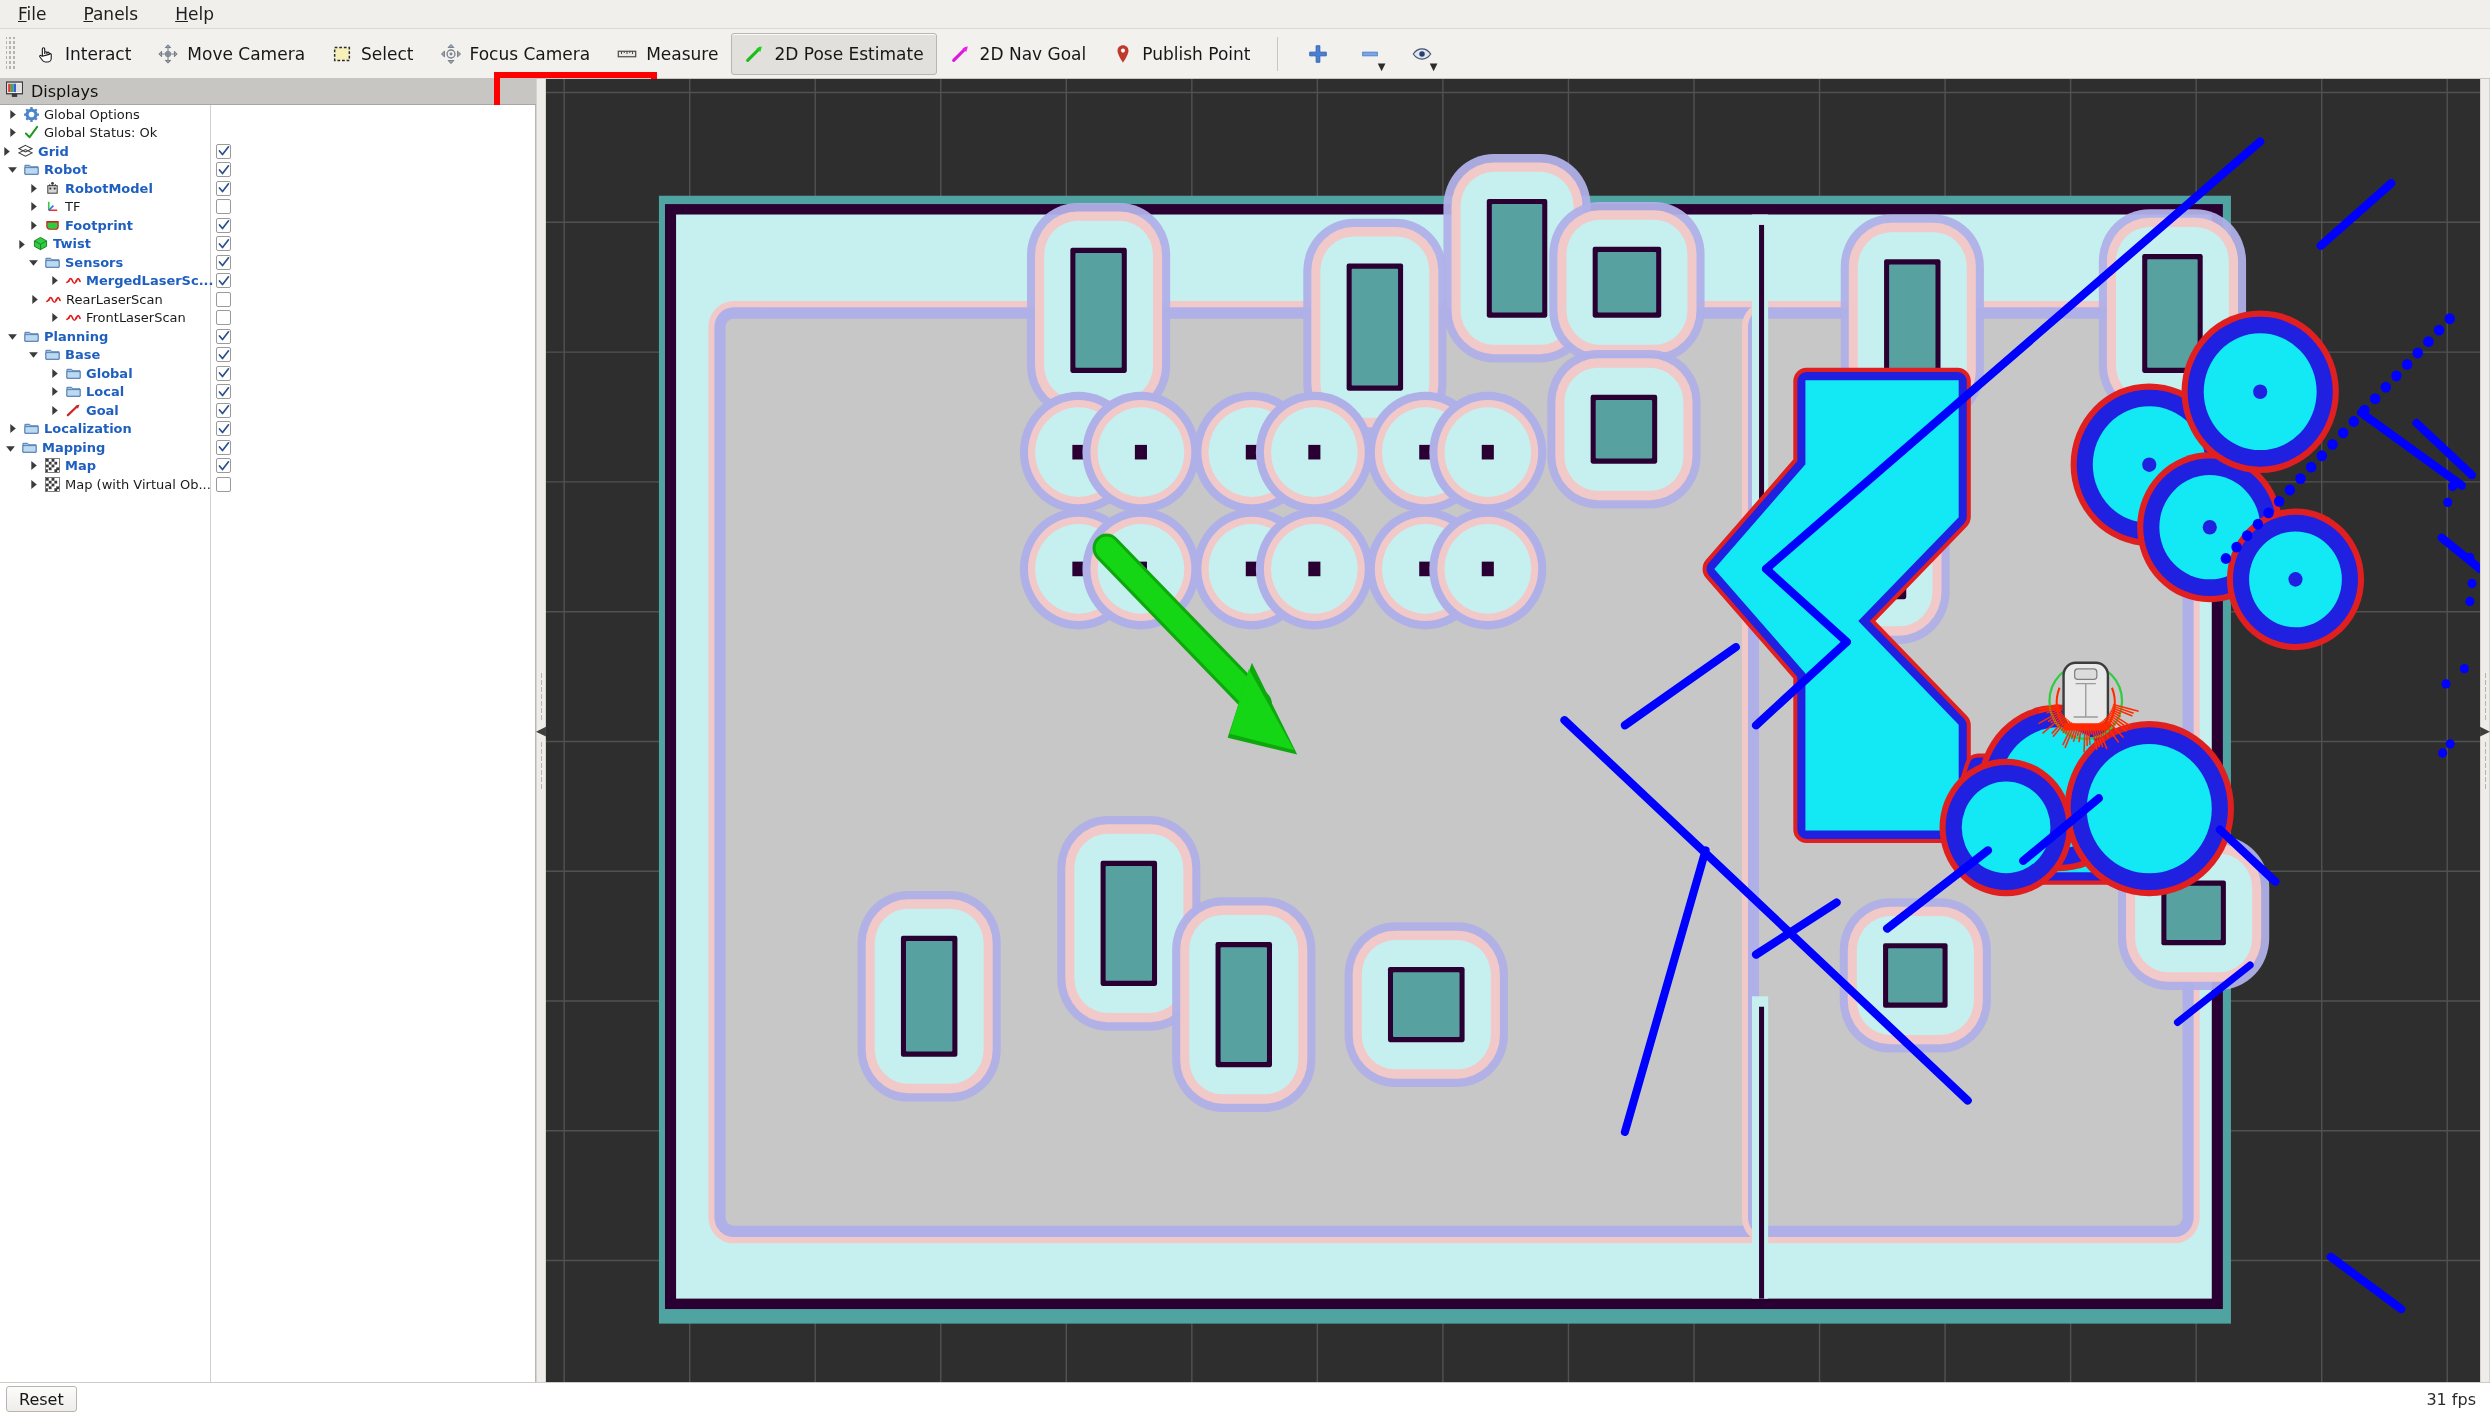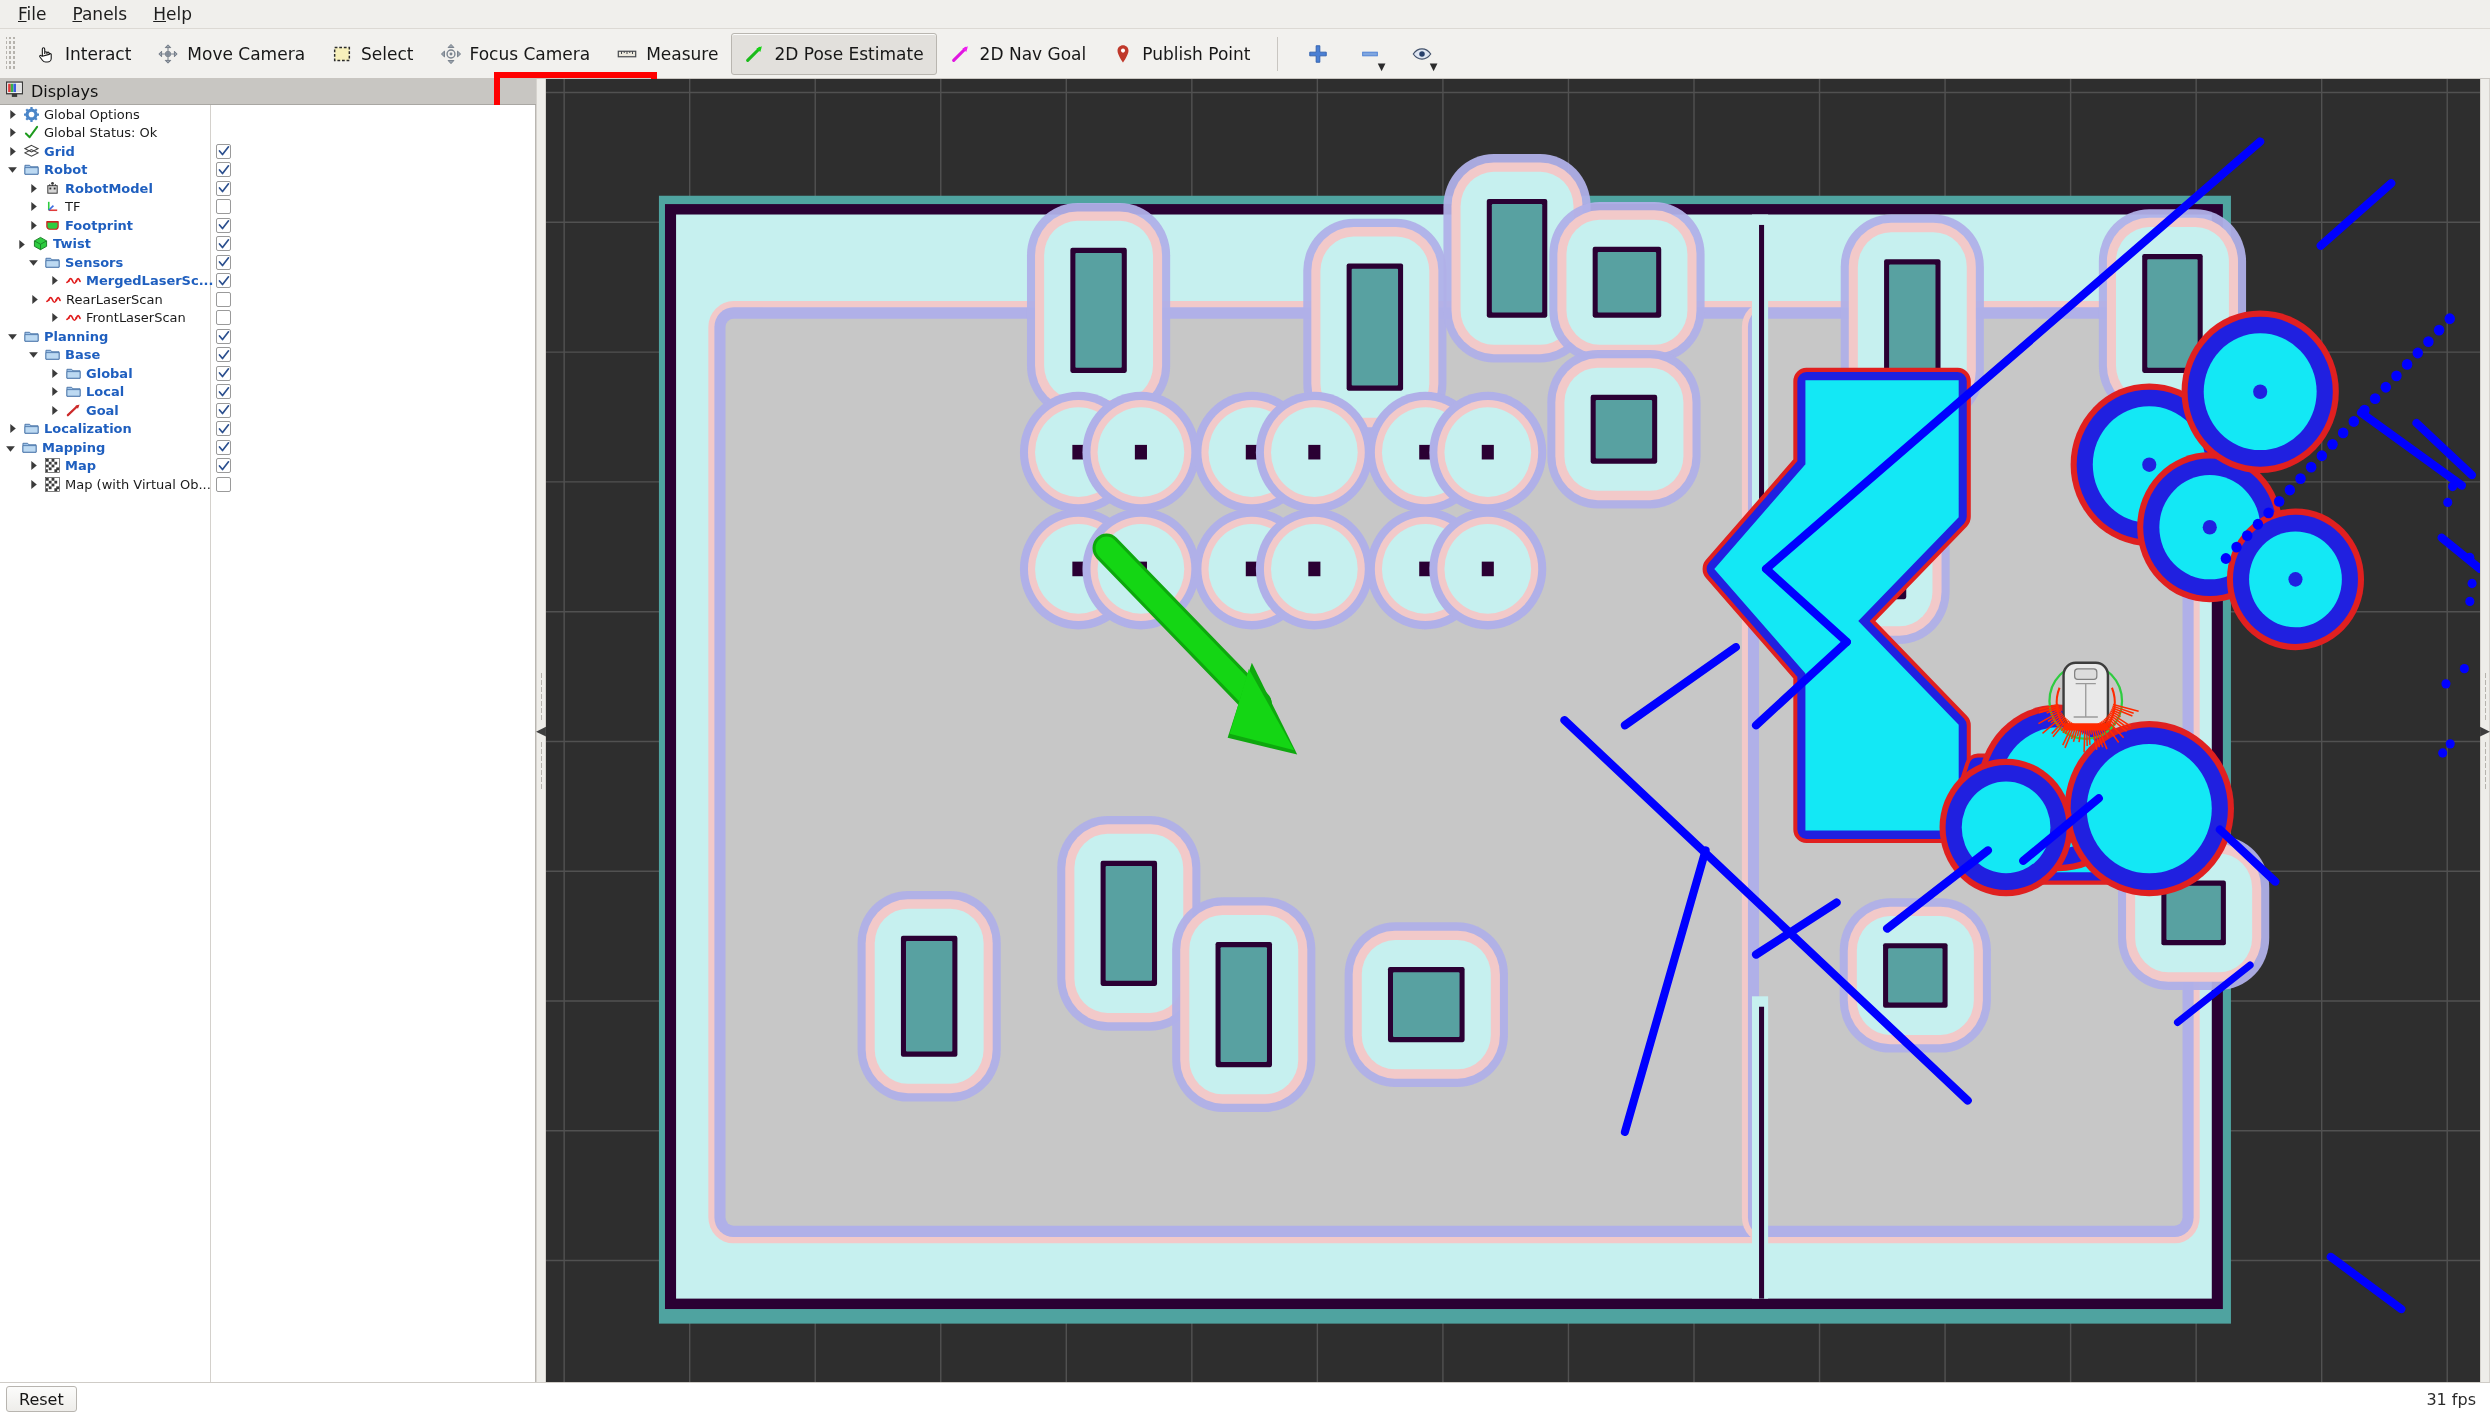--- a/index.html
+++ b/index.html
@@ -24,21 +24,21 @@
              justify-content: center; color: #e9e9e9; }
   .win-min  { font-size: 20px; line-height: 0; }
   .win-max svg { display: block; }
   .win-close { width: 28px; height: 28px; border-radius: 50%;
                background: #e8502a; color: #fff; font-size: 18px;
                font-family: "DejaVu Sans", sans-serif; }
 
   
   .menubar {
     height: 29px; background: #f0efec; border-bottom: 1px solid #dcd9d4;
-    display: flex; align-items: center; padding-left: 6px; gap: 2px;
+    display: flex; align-items: center; padding-left: 6px; gap: 13px;
     flex: 0 0 29px;
   }
   .menu-item { padding: 3px 12px; font-size: 17px; color: #1d1d1d; }
   .menu-item span.u { text-decoration: underline; }
 
   
   .toolbar {
     height: 50px; background: #f2f1ee; border-bottom: 1px solid #c9c6c1;
     display: flex; align-items: center; padding-left: 6px;
     position: relative; flex: 0 0 50px;
@@ -320,21 +320,21 @@
                   <path d="M3 1 L8 5 L3 9 Z" fill="#3b3b3b"></path>
                 </svg>
               </span>
               <span class="ticon-sm"><svg viewBox="0 0 16 16" width="15" height="15">
                   <path d="M2 9 L6 13 L14 2" fill="none" stroke="#1e9b1e" stroke-width="2.1" stroke-linecap="round" stroke-linejoin="round"></path>
                 </svg></span>
               <span class="tlabel">Global Status: Ok</span>
             </div>
           </div>
           <div class="trow">
-            <div class="twist" style="padding-left: 6px; text-align: right;">
+            <div class="twist" style=" text-align: right;">
               <span class="arrow">
                 <svg width="11" height="11" viewBox="0 0 10 10">
                   <path d="M3 1 L8 5 L3 9 Z" fill="#3b3b3b"></path>
                 </svg>
               </span>
               <span class="ticon-sm"><svg viewBox="0 0 16 16" width="15" height="15">
                   <g fill="none" stroke="#3f3f3f" stroke-width="1.1">
                     <path d="M8 1.5 L15 5 L8 8.5 L1 5 Z"></path>
                     <path d="M8 6 L15 9.5 L8 13 L1 9.5 Z"></path>
                   </g>

